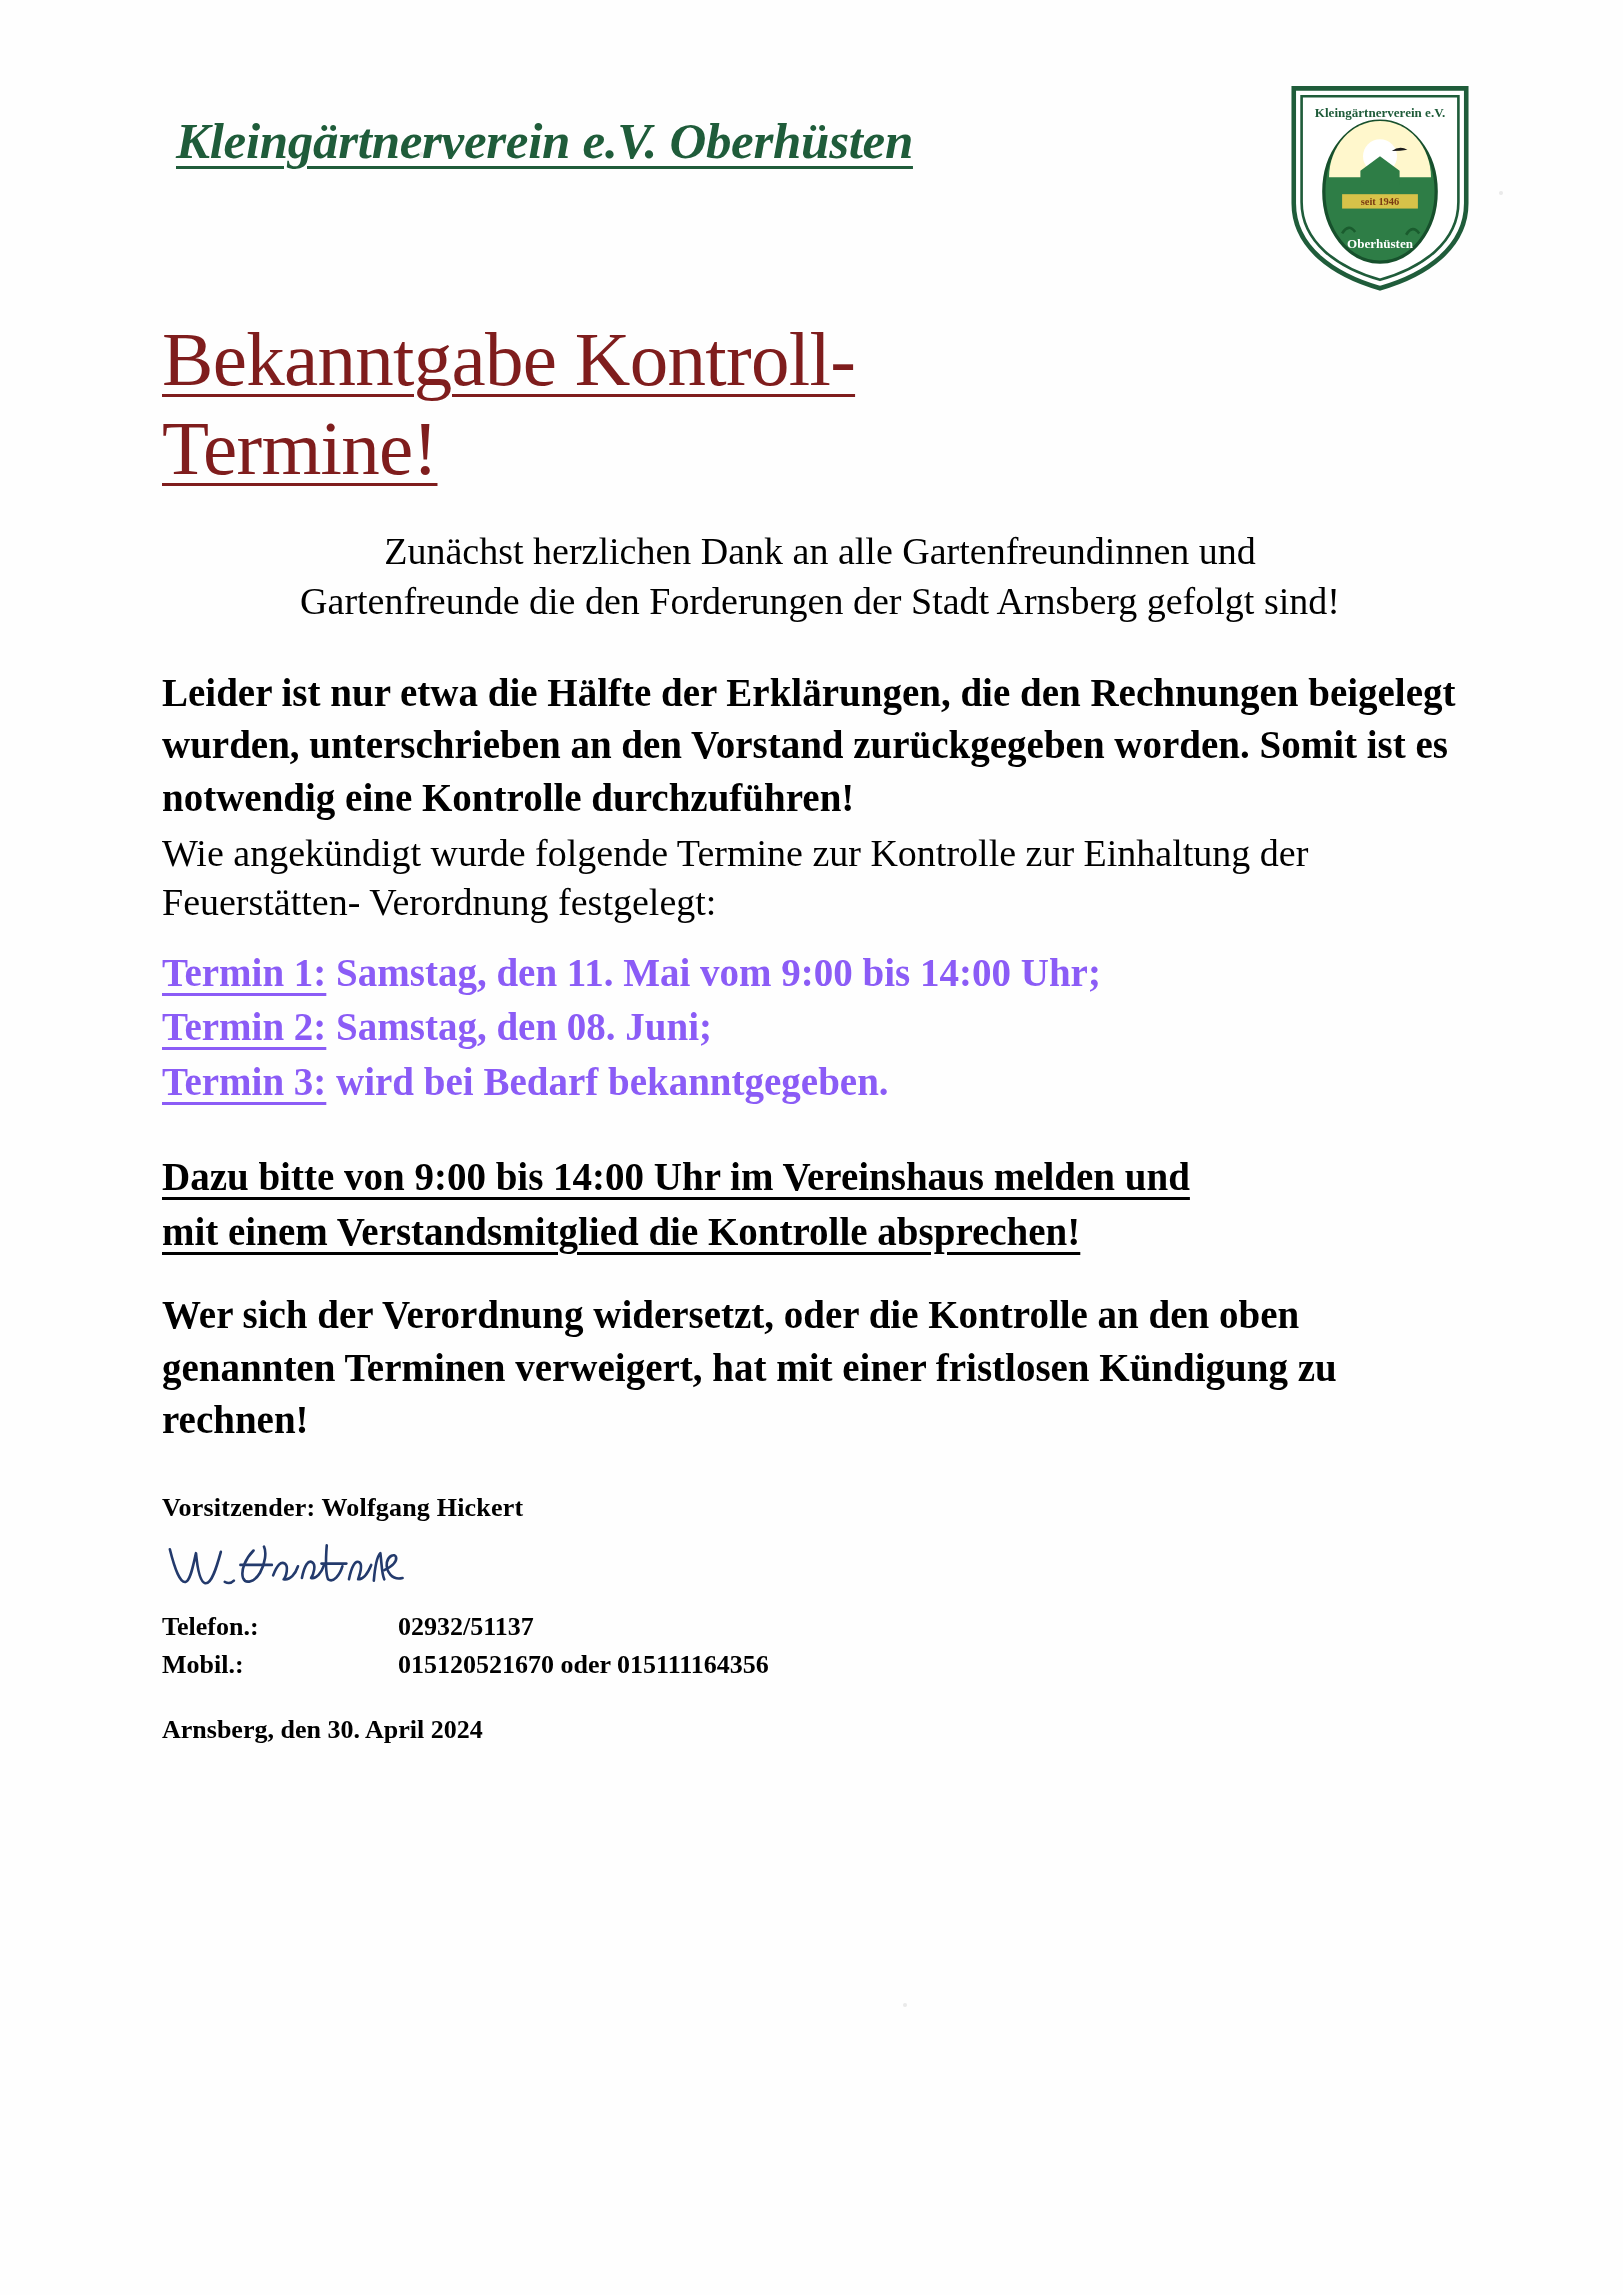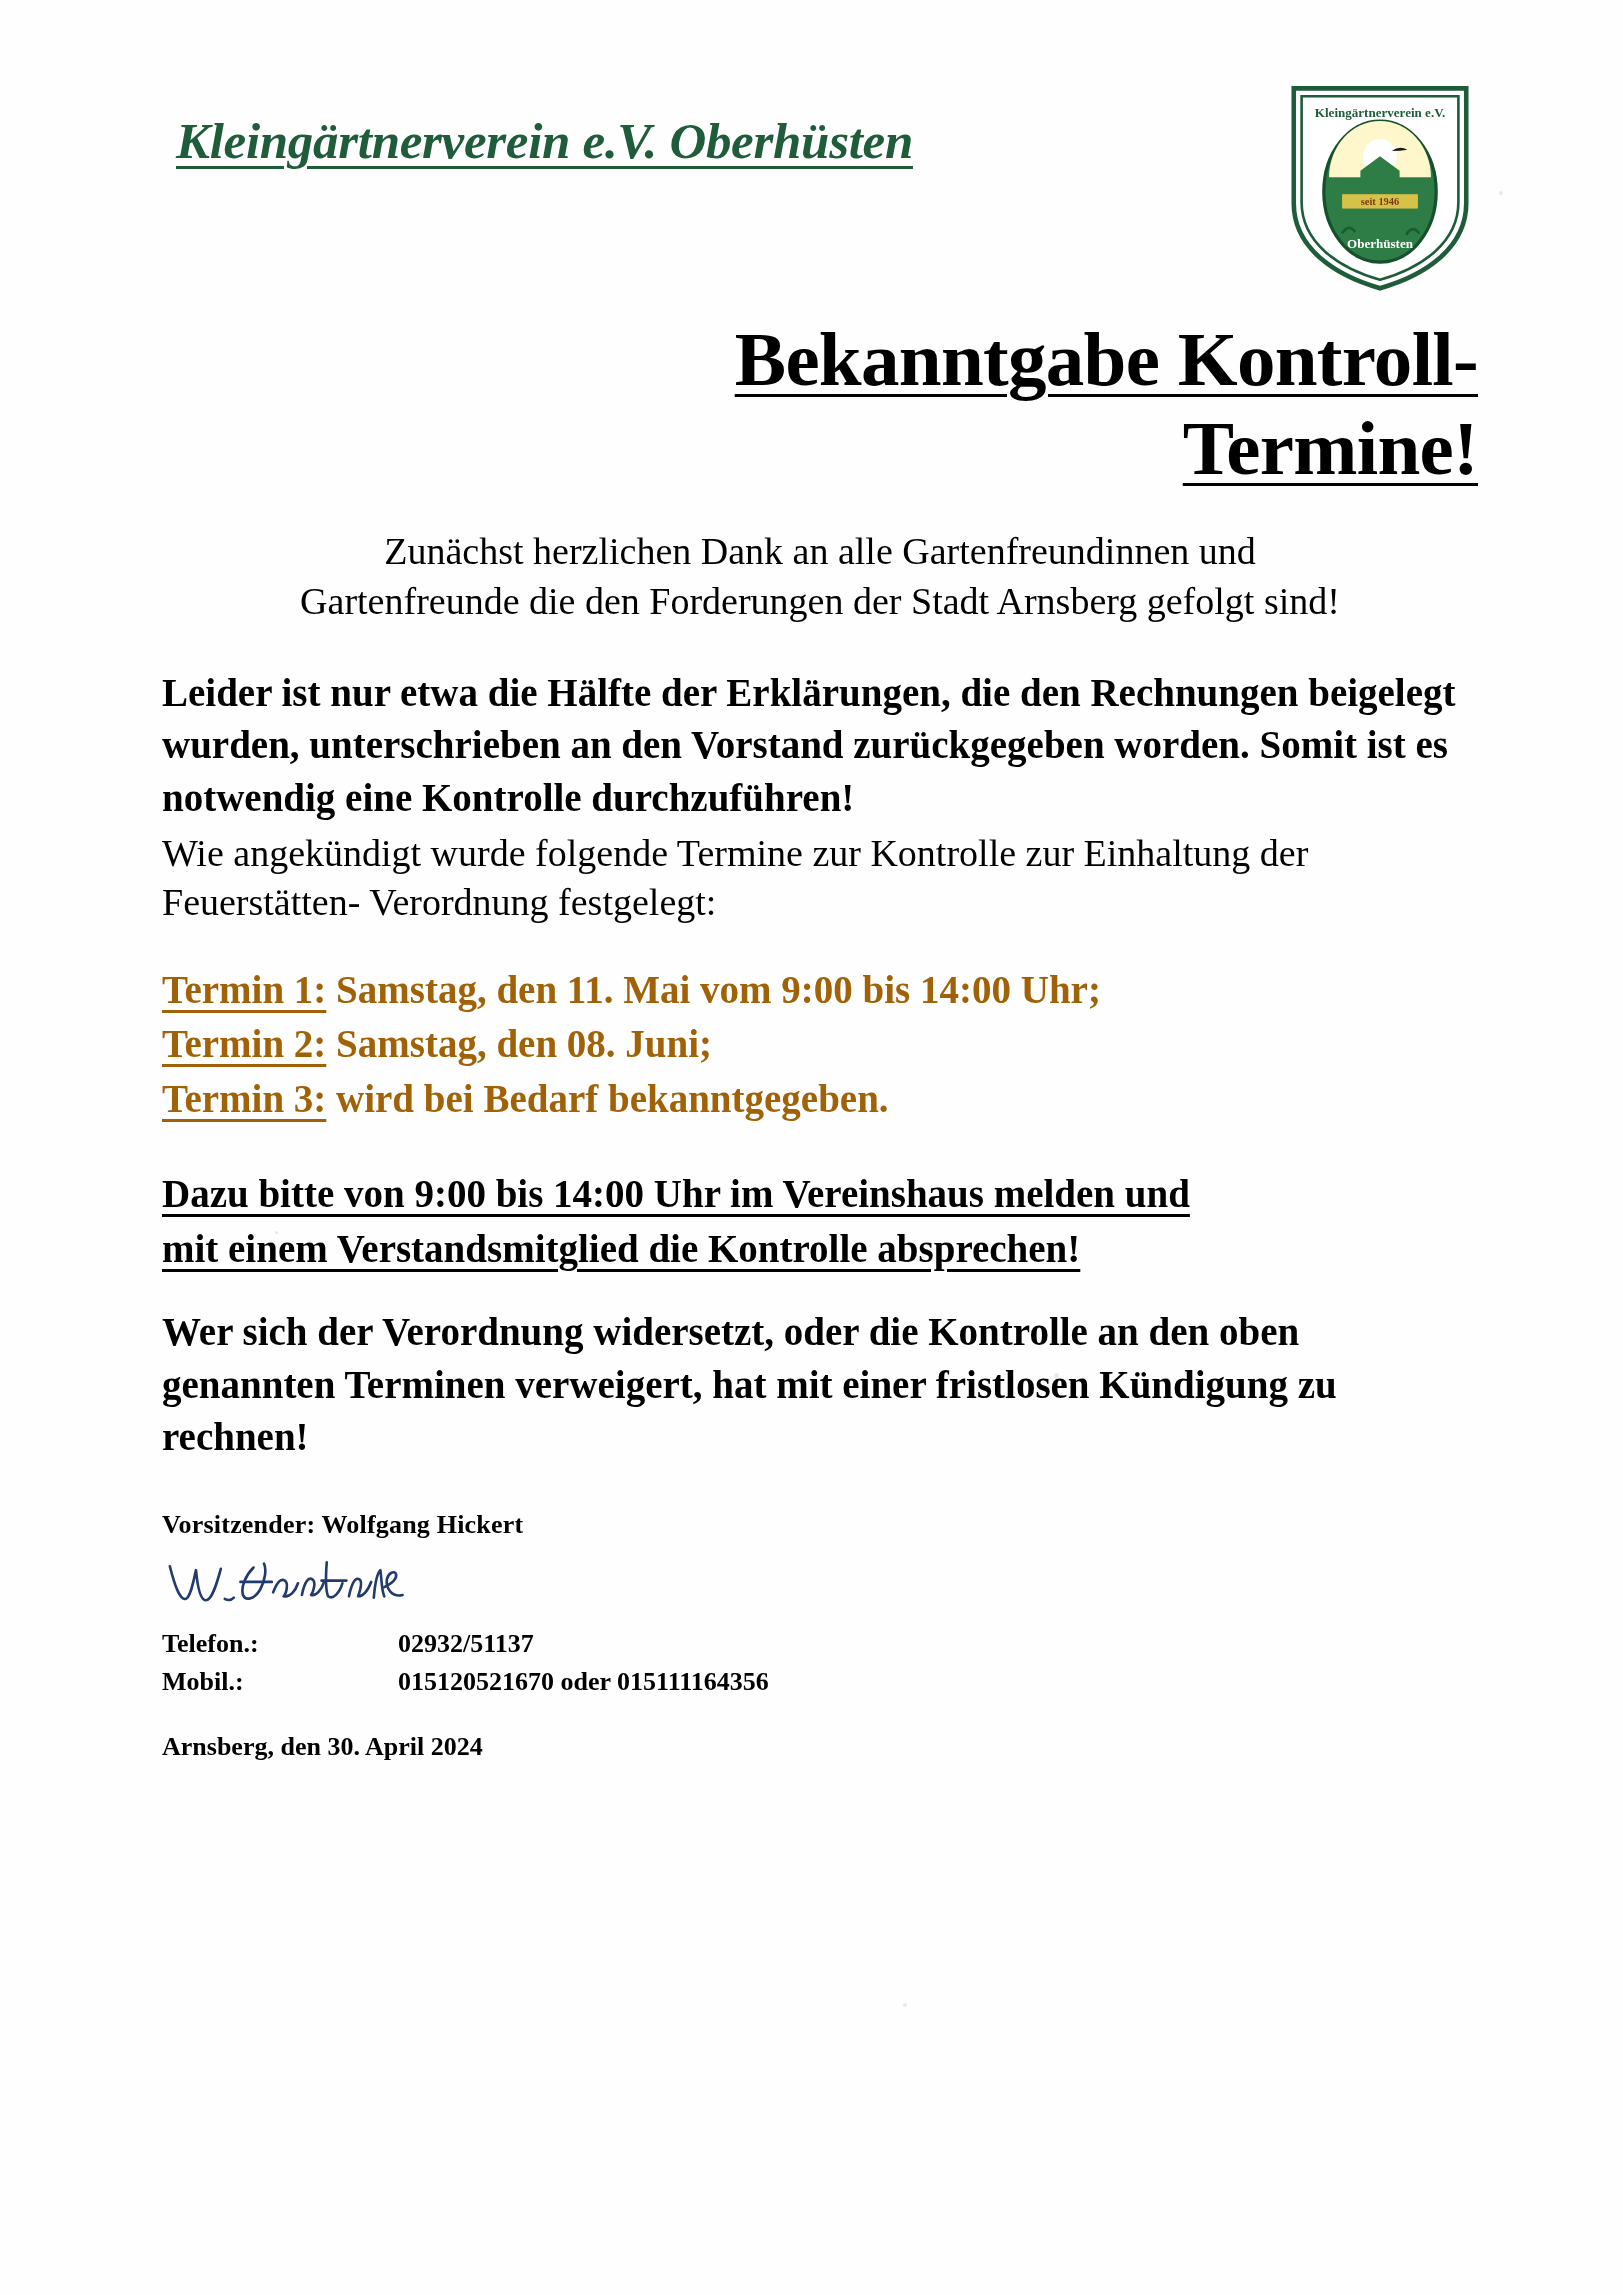--- a/index.html
+++ b/index.html
@@ -66,25 +66,25 @@
     right: 0;
     top: 0;
     width: 196px;
     height: 216px;
   }
   .logo svg { display:block; width:196px; height:216px; }
 
   
   .headline {
     margin-top: 19.6px;
-    text-align: right;
-    color: #000000;
+    text-align: left;
+    color: #7f1d1d;
     font-size: 77px;
     line-height: 1.16;
-    font-weight: 700;
+    font-weight: 400;
     letter-spacing: -0.7px;
   }
   .headline .u {
     text-decoration: underline;
     text-underline-offset: 9.2px;
     text-decoration-thickness: 3.3px;
   }
 
   
   .intro {
@@ -105,22 +105,22 @@
   }
 
   .plain-block {
     margin-top: 5.2px;
     font-size: 38px;
     line-height: 1.30;
     text-align: left;
   }
 
   .termine {
-    margin-top: 35px;
-    color: #a16207;
+    margin-top: 18px;
+    color: #8b5cf6;
     font-weight: bold;
     font-size: 39px;
     line-height: 1.40;
   }
   .termine .lbl {
     text-decoration: underline;
     text-underline-offset: 6.5px;
     text-decoration-thickness: 2.6px;
   }
 

